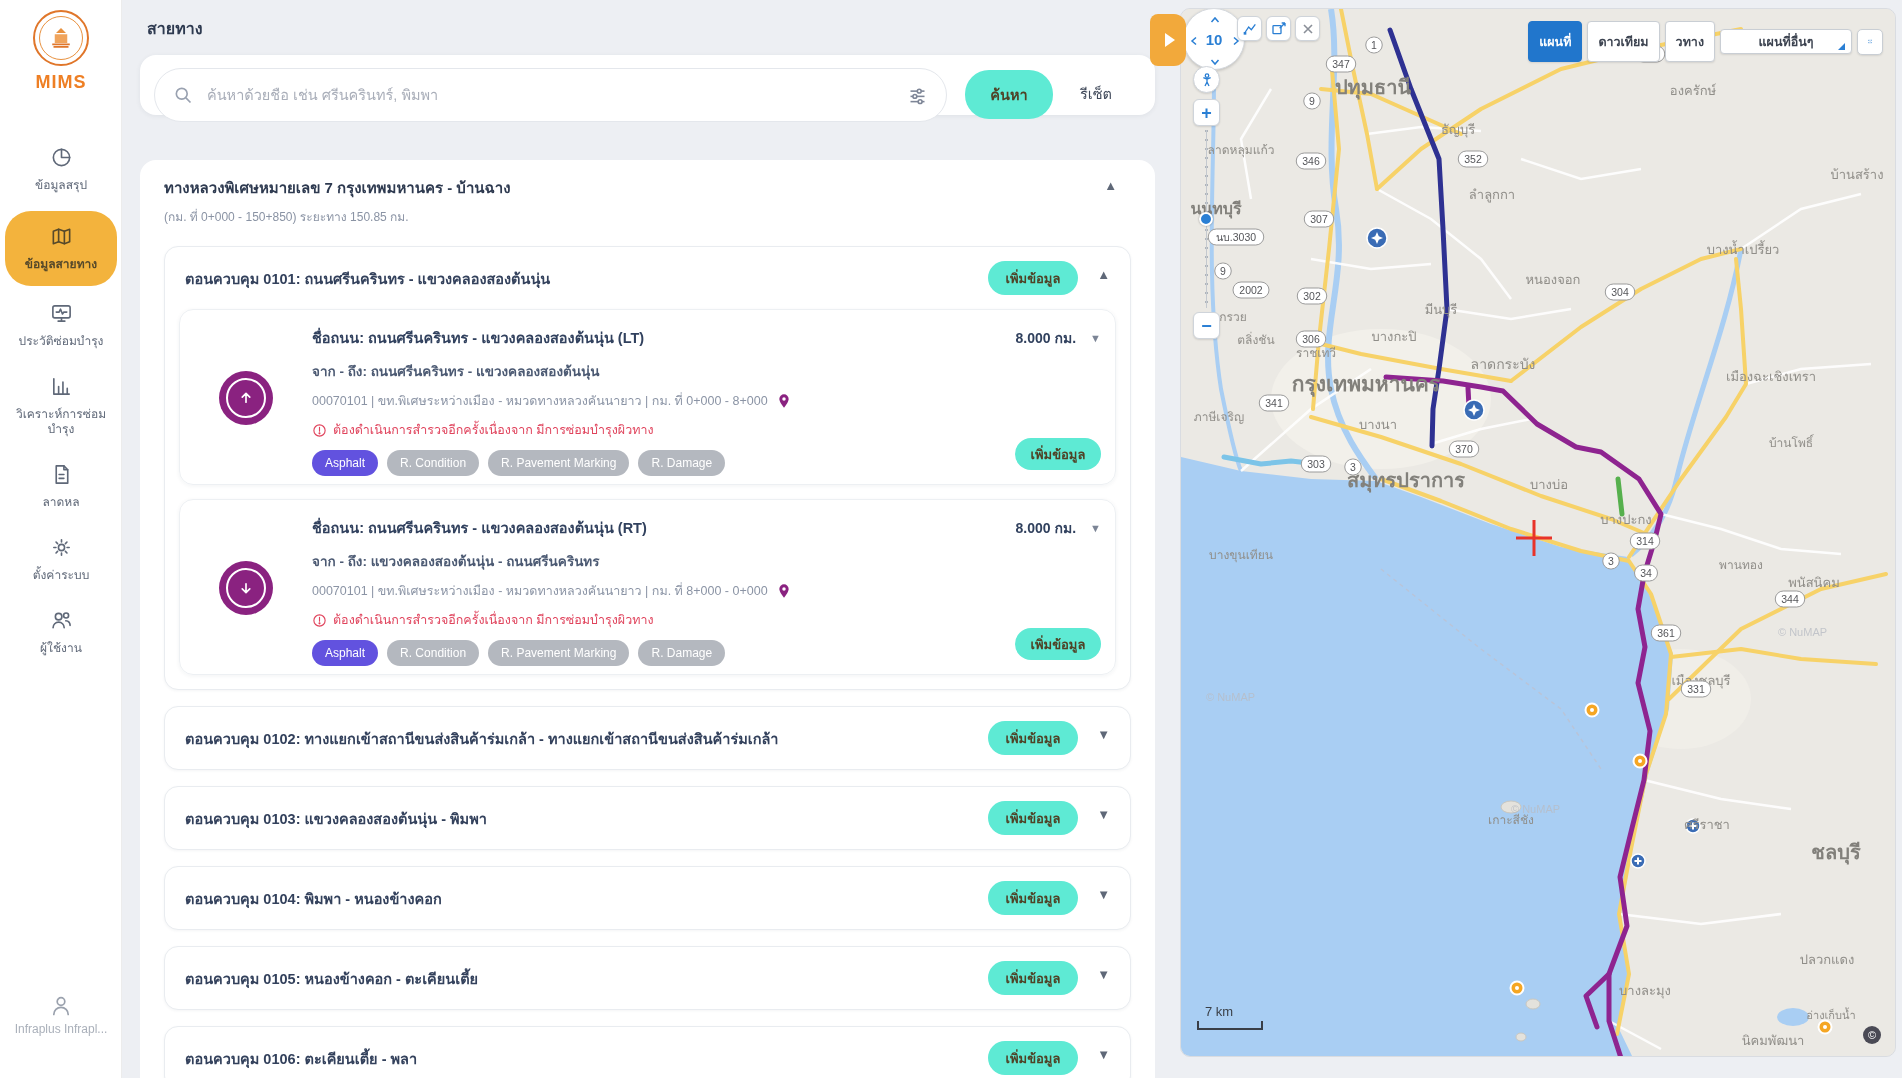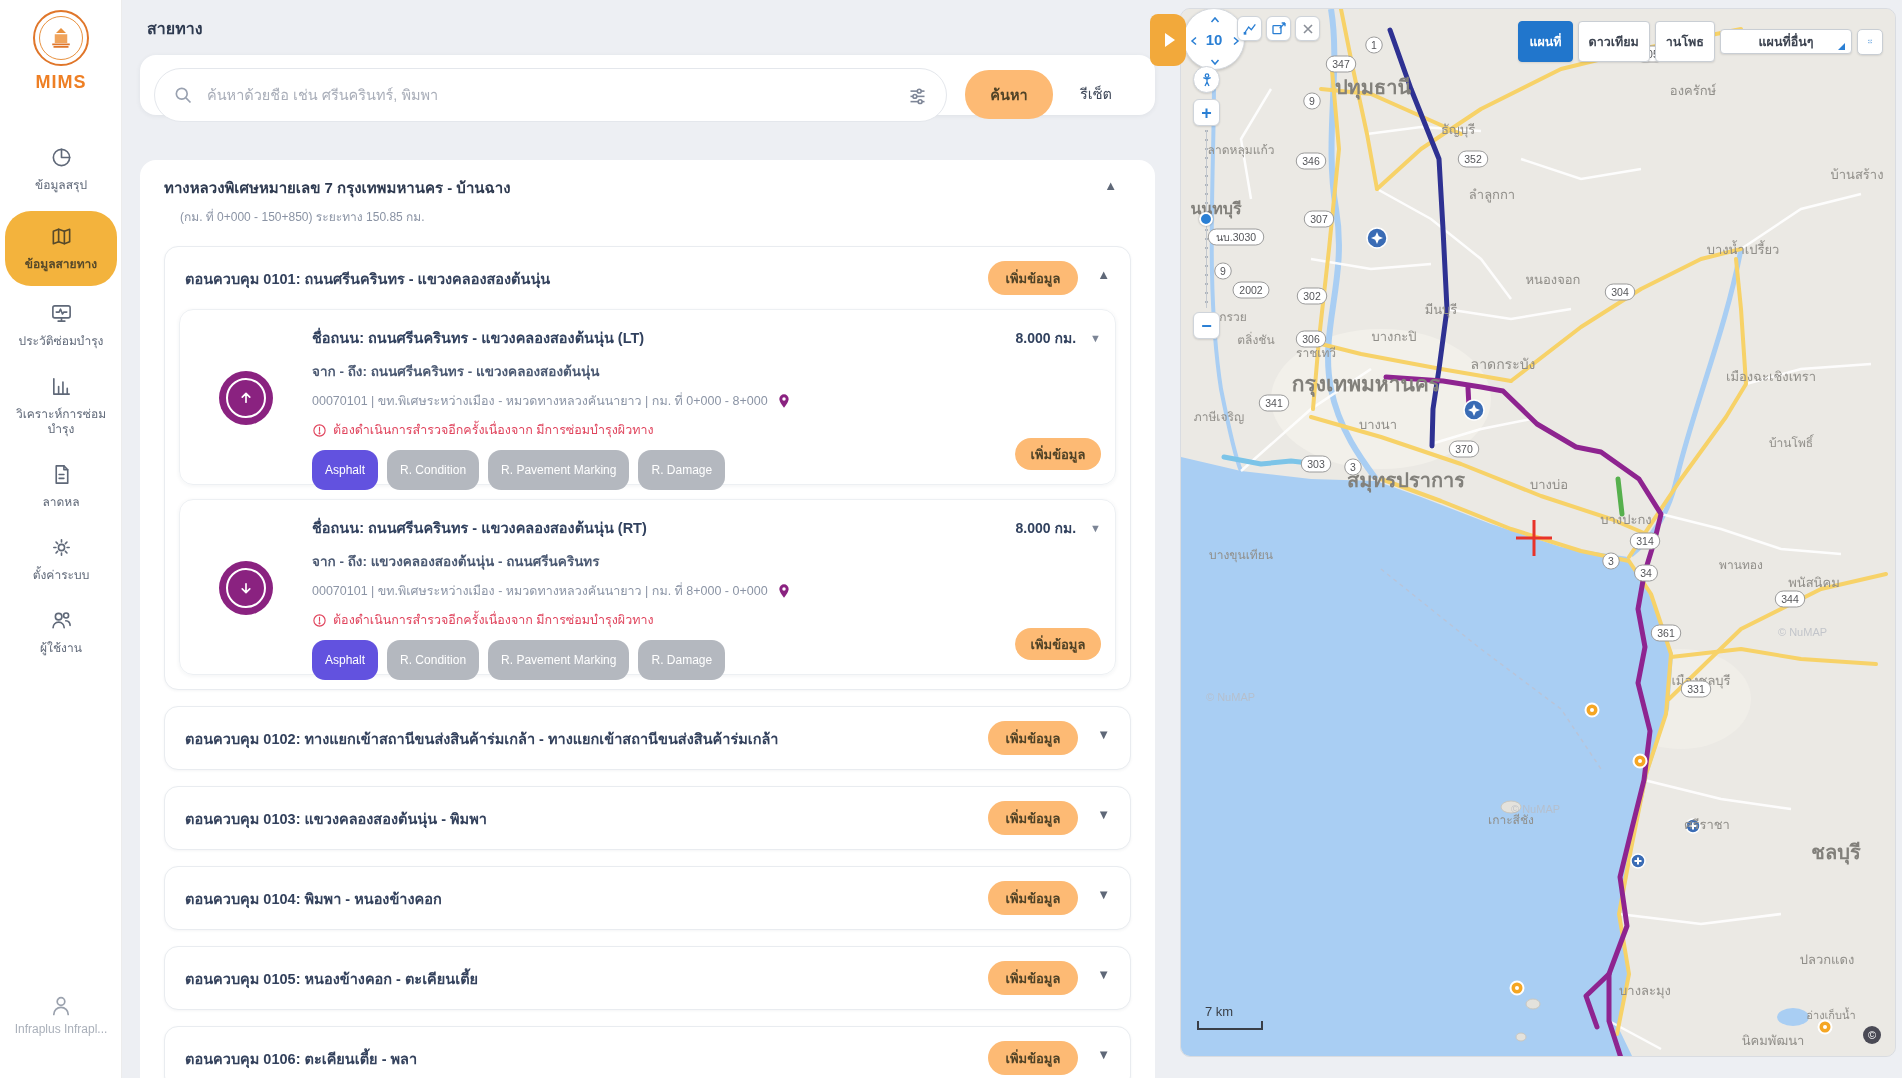--- a/index.html
+++ b/index.html
@@ -25,28 +25,28 @@
 
   
   .main { position:absolute; left:114px; top:0; width:1058px; height:1078px; }
   .page-title { position:absolute; left:33px; top:16px; font-size:16px; font-weight:bold; color:#2e3a50; }
   .search-card { position:absolute; left:26px; top:55px; width:1015px; height:60px; background:#fff; border-radius:16px; box-shadow:0 1px 5px rgba(40,50,70,.07); }
   .search-pill { position:absolute; left:14px; top:13px; width:793px; height:54px; border:1.5px solid #e4e7ec; border-radius:27px; background:#fff; display:flex; align-items:center; padding:0 18px; }
   .search-pill svg.mag { width:20px; height:20px; stroke:#99a1b0; flex:0 0 auto; }
   .search-pill input { flex:1; border:none; outline:none; font-size:14.5px; margin-left:14px; color:#3c4759; font-family:inherit; }
   .search-pill input::placeholder { color:#a9aeb9; }
   .search-pill svg.sliders { width:21px; height:21px; stroke:#7d8596; flex:0 0 auto; }
-  .btn-amber { background:#fdba74; border:none; border-radius:24px; color:#4f4226; font-weight:bold; font-family:inherit; cursor:pointer; }
+  .btn-amber { background:#5eead4; border:none; border-radius:24px; color:#4f4226; font-weight:bold; font-family:inherit; cursor:pointer; }
   .search-btn { position:absolute; left:825px; top:15px; width:88px; height:49px; font-size:14.5px; }
   .reset-btn { position:absolute; left:940px; top:15px; height:49px; line-height:49px; font-size:14.5px; color:#3f4859; cursor:pointer; }
 
   .list-card { position:absolute; left:26px; top:160px; width:1015px; height:940px; background:#fff; border-radius:16px; padding:16px 24px; }
   .group-head { position:relative; }
   .group-title { font-size:15px; font-weight:bold; color:#2e3a50; }
-  .group-sub { margin-top:7px; font-size:12px; color:#8a93a4;margin-left:16px; }
+  .group-sub { margin-top:7px; font-size:12px; color:#8a93a4; }
   .collapse-arrow { position:absolute; right:14px; top:2px; font-size:13px; color:#5f6878; cursor:pointer; }
   .sections { margin-top:20px; }
   .section-box { border:1px solid #e9ecf0; border-radius:14px; background:#fff; box-shadow:0 1px 3px rgba(40,50,70,.05); margin-bottom:16px; padding:0 20px; }
   .section-head { position:relative; height:62px; display:flex; align-items:center; }
   .section-title { font-size:14.5px; font-weight:bold; color:#33415c; }
   .section-head .pill-add { position:absolute; right:32px; top:14px; }
   .section-head .sec-arrow { position:absolute; right:0; top:20px; font-size:13px; color:#5f6878; cursor:pointer; }
   .pill-add { width:90px; height:34px; border-radius:17px; font-size:13px; display:flex; align-items:center; justify-content:center; }
   .road-card { position:relative; border:1px solid #edf0f3; border-radius:14px; box-shadow:0 1px 4px rgba(40,50,70,.06); height:176px; margin:0 -6px 14px -6px; padding:16px 14px 14px 132px; }
   .dir-circle { position:absolute; left:39px; top:61px; width:54px; height:54px; border-radius:50%; background:#8a2280; display:flex; align-items:center; justify-content:center; }
@@ -55,21 +55,21 @@
   .rc-title-row { display:flex; align-items:center; }
   .rc-title { font-size:14.5px; font-weight:bold; color:#31415e; flex:1; }
   .rc-dist { font-size:14px; font-weight:bold; color:#31415e; margin-right:14px; }
   .rc-caret { font-size:11px; color:#7c8596; cursor:pointer; }
   .rc-fromto { margin-top:11px; font-size:13.5px; font-weight:bold; color:#4c5a73; }
   .rc-meta { margin-top:9px; font-size:12.5px; color:#8b94a5; display:flex; align-items:center; }
   .rc-meta svg { width:16px; height:16px; margin-left:8px; }
   .rc-warn { margin-top:9px; font-size:12.5px; color:#e0435c; display:flex; align-items:center; }
   .rc-warn svg { width:15px; height:15px; stroke:#e0435c; margin-right:6px; flex:0 0 auto; }
   .rc-tags { margin-top:10px; display:flex; gap:9px; }
-  .tag { height:40px; border-radius:13px; padding:0 13px; font-size:12px; color:#fff; display:flex; align-items:center; }
+  .tag { height:26px; border-radius:13px; padding:0 13px; font-size:12px; color:#fff; display:flex; align-items:center; }
   .tag.primary { background:#6252df; }
   .tag.default { background:#b4b8bf; }
   .rc-add { position:absolute; right:14px; bottom:14px; width:86px; height:32px; border-radius:16px; font-size:13px; display:flex; align-items:center; justify-content:center; }
 
   
   .panel-toggle { position:absolute; left:1150px; top:14px; width:36px; height:52px; background:#f2a93b; border-radius:8px 12px 12px 8px; z-index:8; display:flex; align-items:center; justify-content:center; cursor:pointer; }
   .panel-toggle .tri { width:0; height:0; border-left:10px solid #fff; border-top:7px solid transparent; border-bottom:7px solid transparent; margin-left:4px; }
 
   
   .map-panel { position:absolute; left:1180px; top:8px; width:716px; height:1049px; border-radius:10px; overflow:hidden; background:#ebe9e4; border:1px solid #d9dce1; z-index:4; }
@@ -587,21 +587,21 @@
       <div class="track"></div>
     </div>
   <div class="zhandle"></div>
   <div class="mc-btn zminus">
       <span class="zbtn-glyph">−</span>
     </div>
 
   <div class="layerbar" id="layerbar">
       <div class="layer-btn active">แผนที่</div>
       <div class="layer-btn">ดาวเทียม</div>
-      <div class="layer-btn">านโพธ</div>
+      <div class="layer-btn">วทาง</div>
     <div class="layer-dd" id="other-maps-dd">
       <span>แผนที่อื่นๆ</span>
       <span class="dd-caret"></span>
     </div>
     <div class="layer-btn fs-btn">
       <svg viewBox="0 0 24 24" fill="none" stroke-width="2.2">
           <path d="M9 3 H3 V9 M3 3 L10 10 M15 3 h6 v6 M21 3 L14 10 M3 15 v6 h6 M3 21 L10 14 M21 15 v6 h-6 M21 21 L14 14"></path>
         </svg>
     </div>
   </div>

